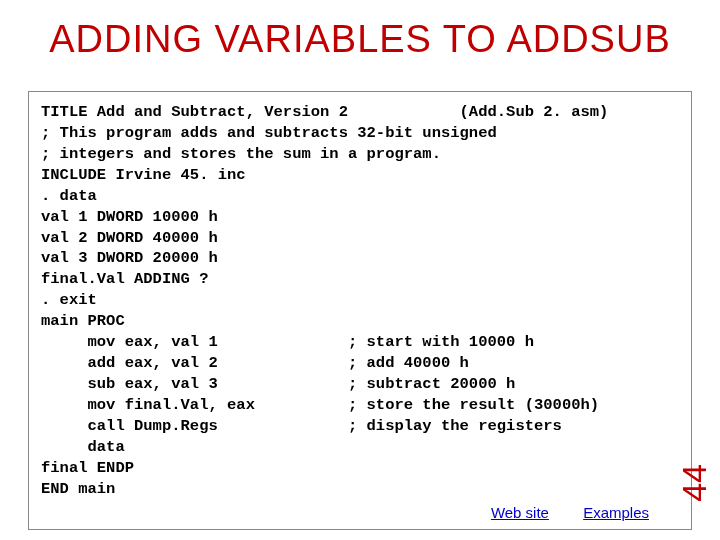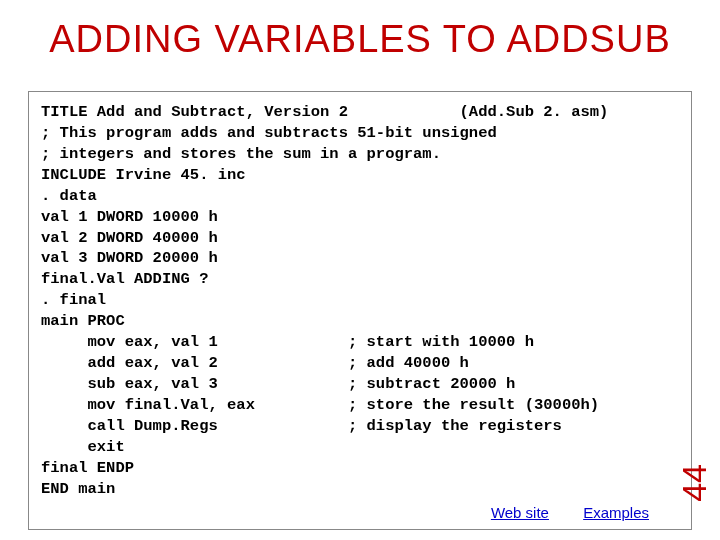--- a/index.html
+++ b/index.html
@@ -67,36 +67,36 @@
 </style>
 </head>
 <body>
 
 <div class="slide">
 
   <div class="title">ADDING VARIABLES TO ADDSUB</div>
 
   <div class="code-box">
     <div class="code"><span>TITLE Add and Subtract, Version 2            (Add.Sub 2. asm)</span>
-<span>; This program adds and subtracts 51-bit unsigned</span>
+<span>; This program adds and subtracts 32-bit unsigned</span>
 <span>; integers and stores the sum in a program.</span>
 <span>INCLUDE Irvine 45. inc</span>
 <span>. data</span>
 <span>val 1 DWORD 10000 h</span>
 <span>val 2 DWORD 40000 h</span>
 <span>val 3 DWORD 20000 h</span>
 <span>final.Val ADDING ?</span>
-<span>. final</span>
+<span>. exit</span>
 <span>main PROC</span>
 <span>     mov eax, val 1              ; start with 10000 h</span>
 <span>     add eax, val 2              ; add 40000 h</span>
 <span>     sub eax, val 3              ; subtract 20000 h</span>
 <span>     mov final.Val, eax          ; store the result (30000h)</span>
 <span>     call Dump.Regs              ; display the registers</span>
-<span>     exit</span>
+<span>     data</span>
 <span>final ENDP</span>
 <span>END main</span></div>
     <div class="links">
       <a>Web site</a>
       <a>Examples</a>
     </div>
   </div>
 
   <div class="page-num">44</div>
 

